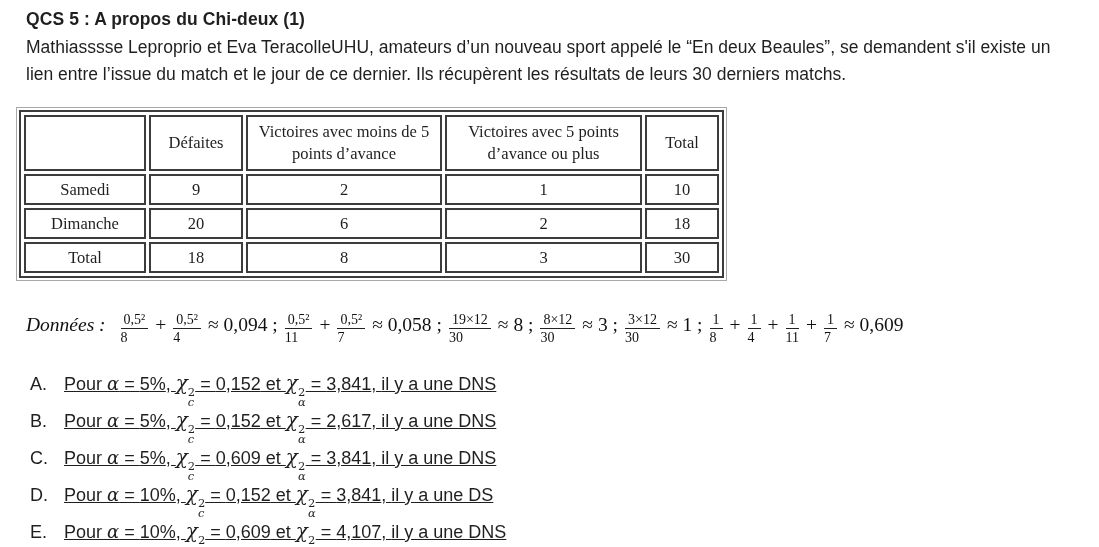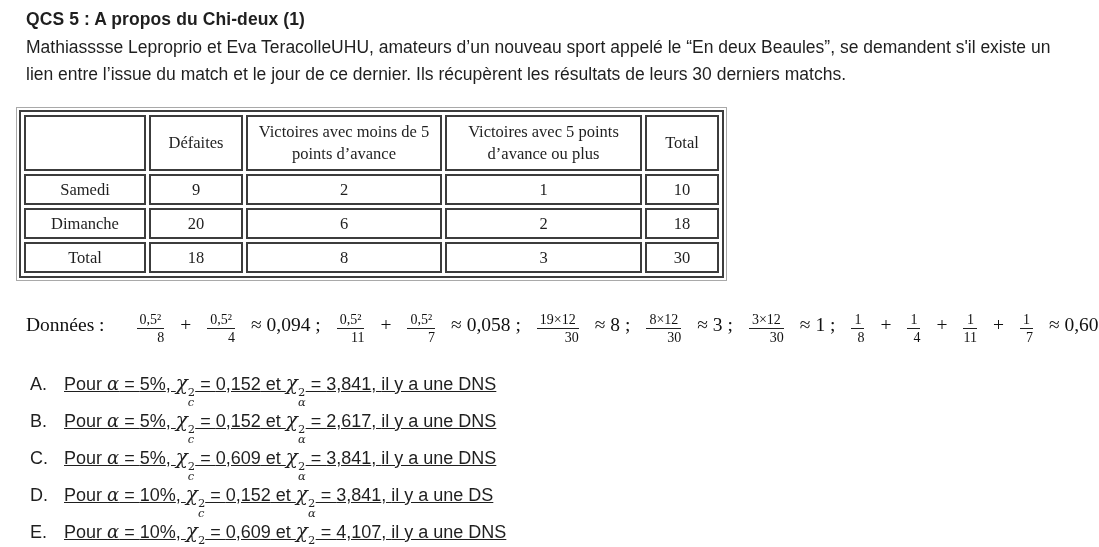--- a/index.html
+++ b/index.html
@@ -55,28 +55,28 @@
   tr.data td { height: 31px; }
 
   
   .donnees {
     margin-top: 27px;
     font-family: "Liberation Serif", serif;
     font-size: 19.5px;
     color: #111;
     white-space: nowrap;
   }
-  .donnees .dlabel { margin-right: 18px; }
+  .donnees .dlabel { font-style: italic; margin-right: 10px; }
   .frac {
     display: inline-block;
     vertical-align: -11px;
-    text-align: right;
+    text-align: left;
     font-size: 14px;
     line-height: 15px;
-    margin: 0 14px;
+    margin: 0 5px;
   }
   .frac .num { display: block; border-bottom: 1.4px solid #222; padding: 0 3px 1px; }
   .frac .den { display: block; padding-top: 1px; }
   .op { margin: 0 2px; }
 
   
   .options { margin-top: 25px; font-size: 18px; }
   .option { display: flex; line-height: 27.5px; align-items: baseline; }
   .opt-letter { width: 24px; flex: 0 0 24px; margin-left: 4px; }
   .opt-text { margin-left: 10px; text-decoration: underline; }

